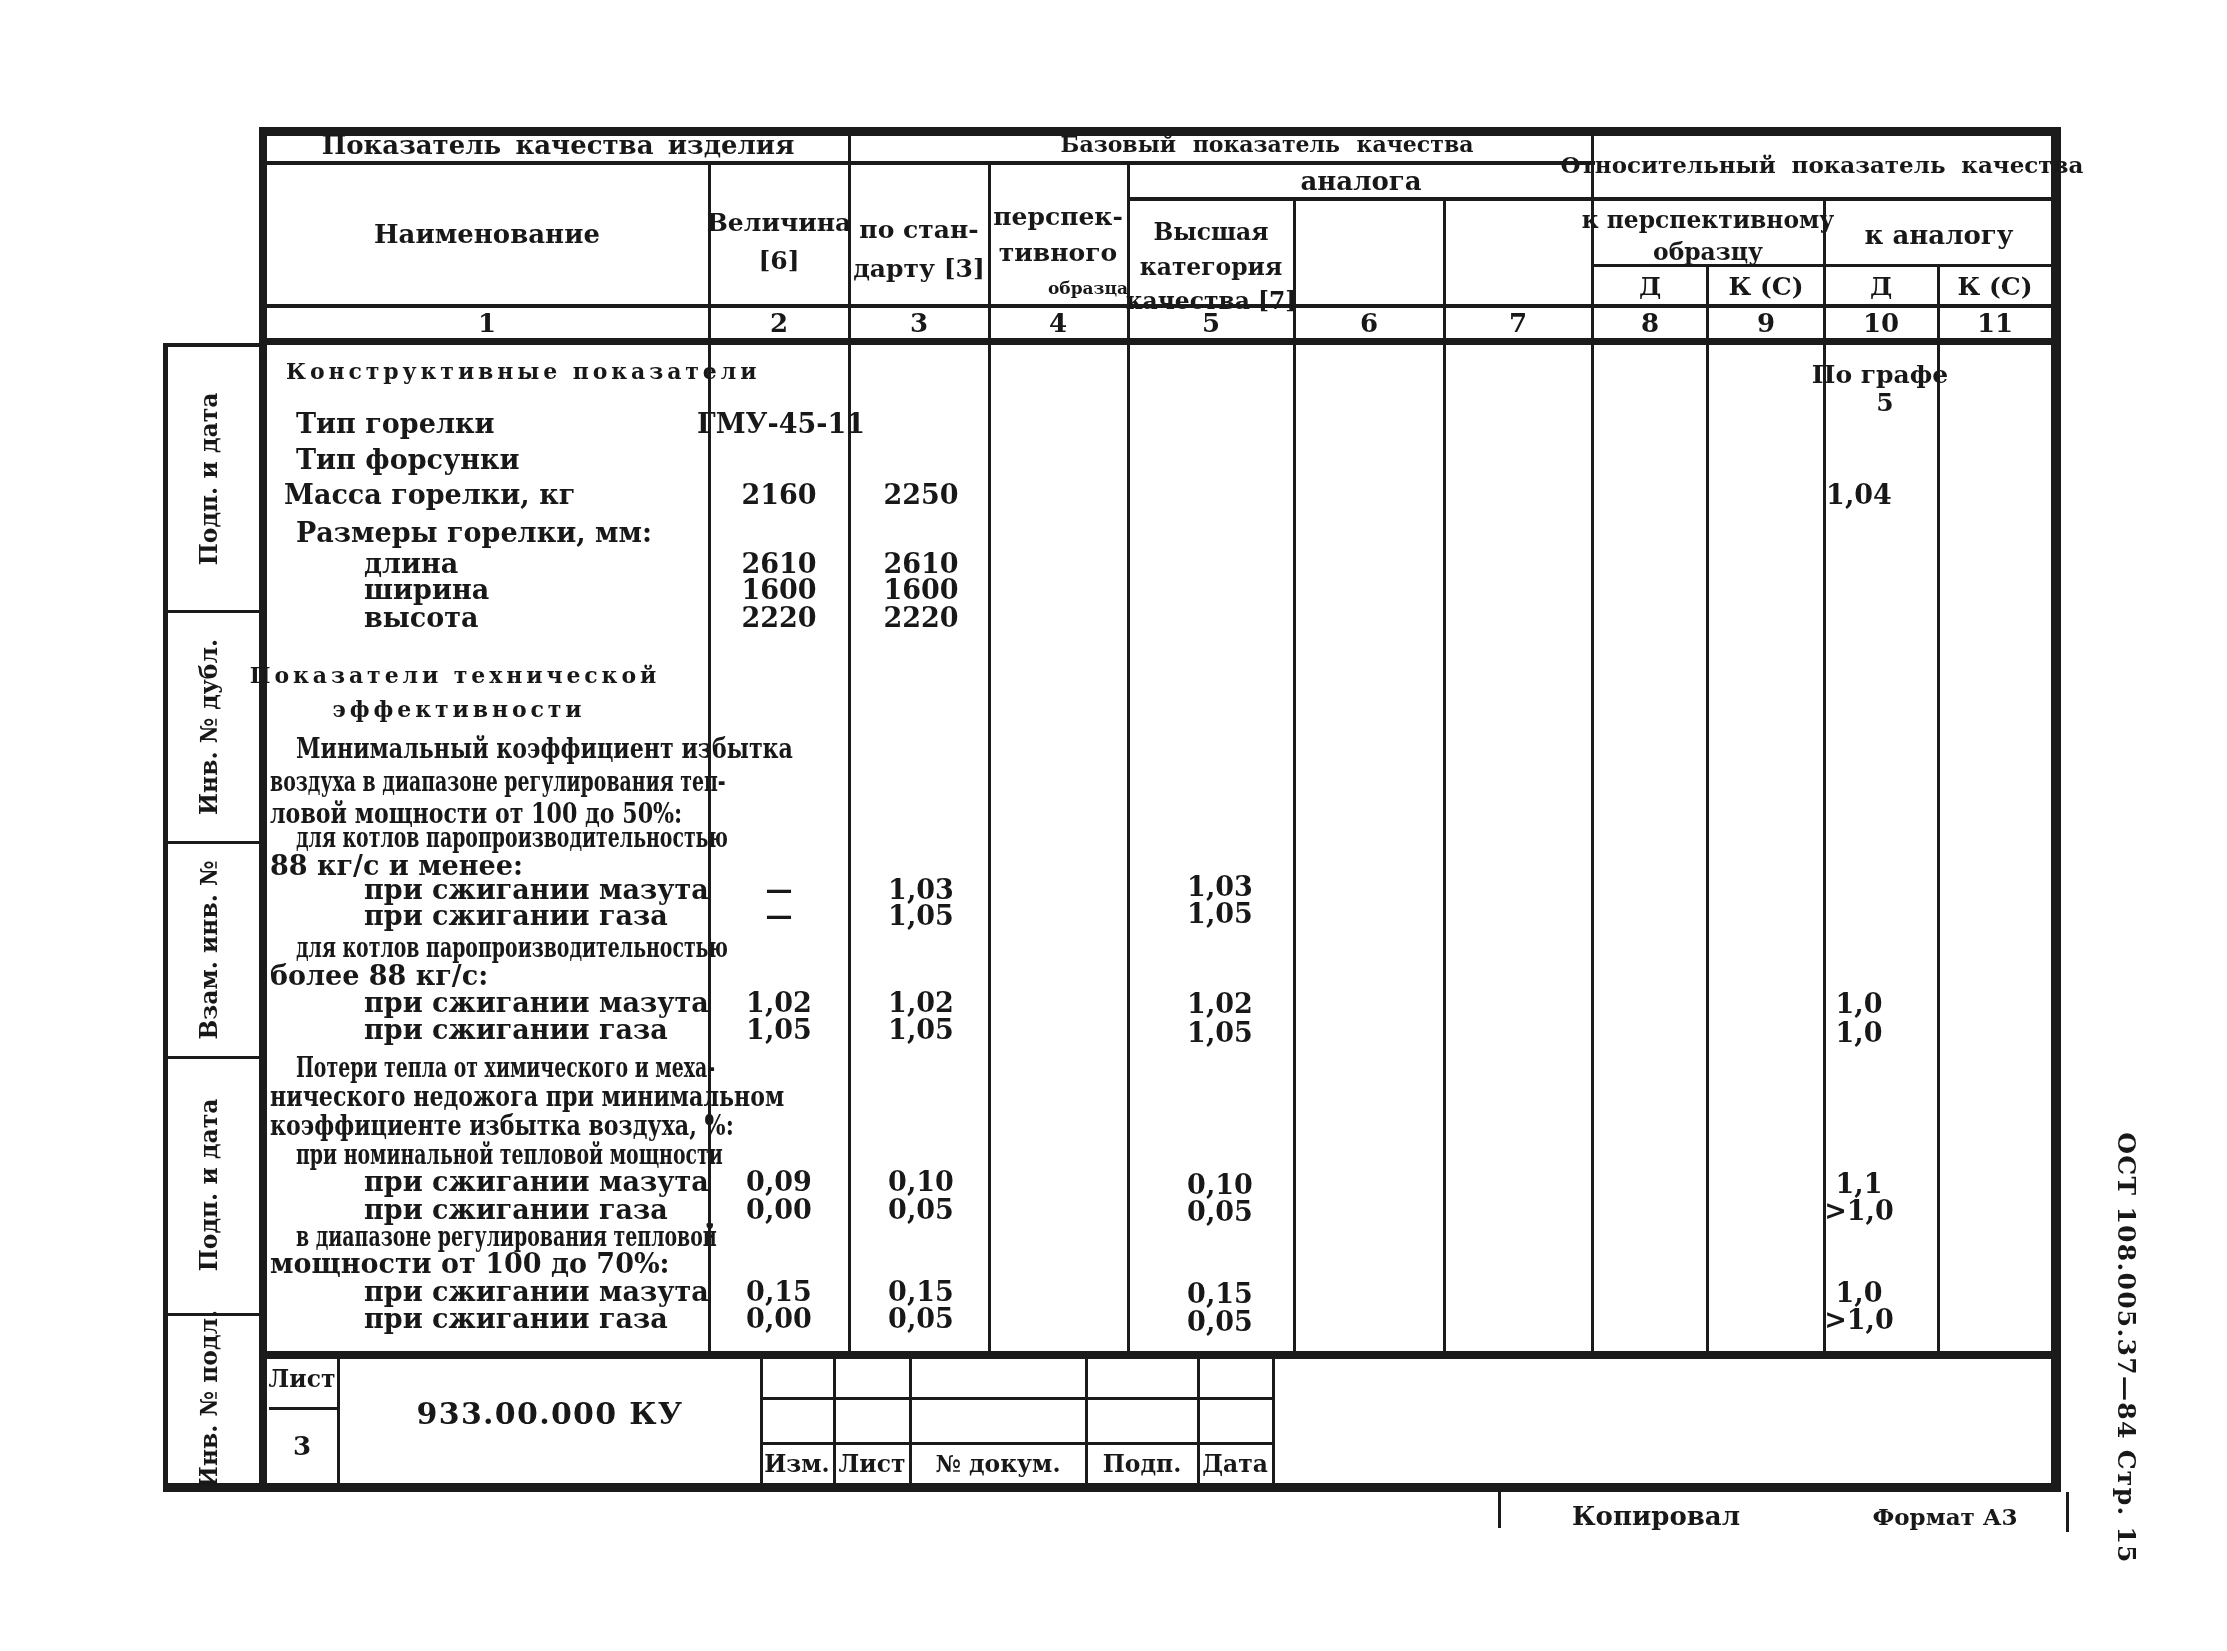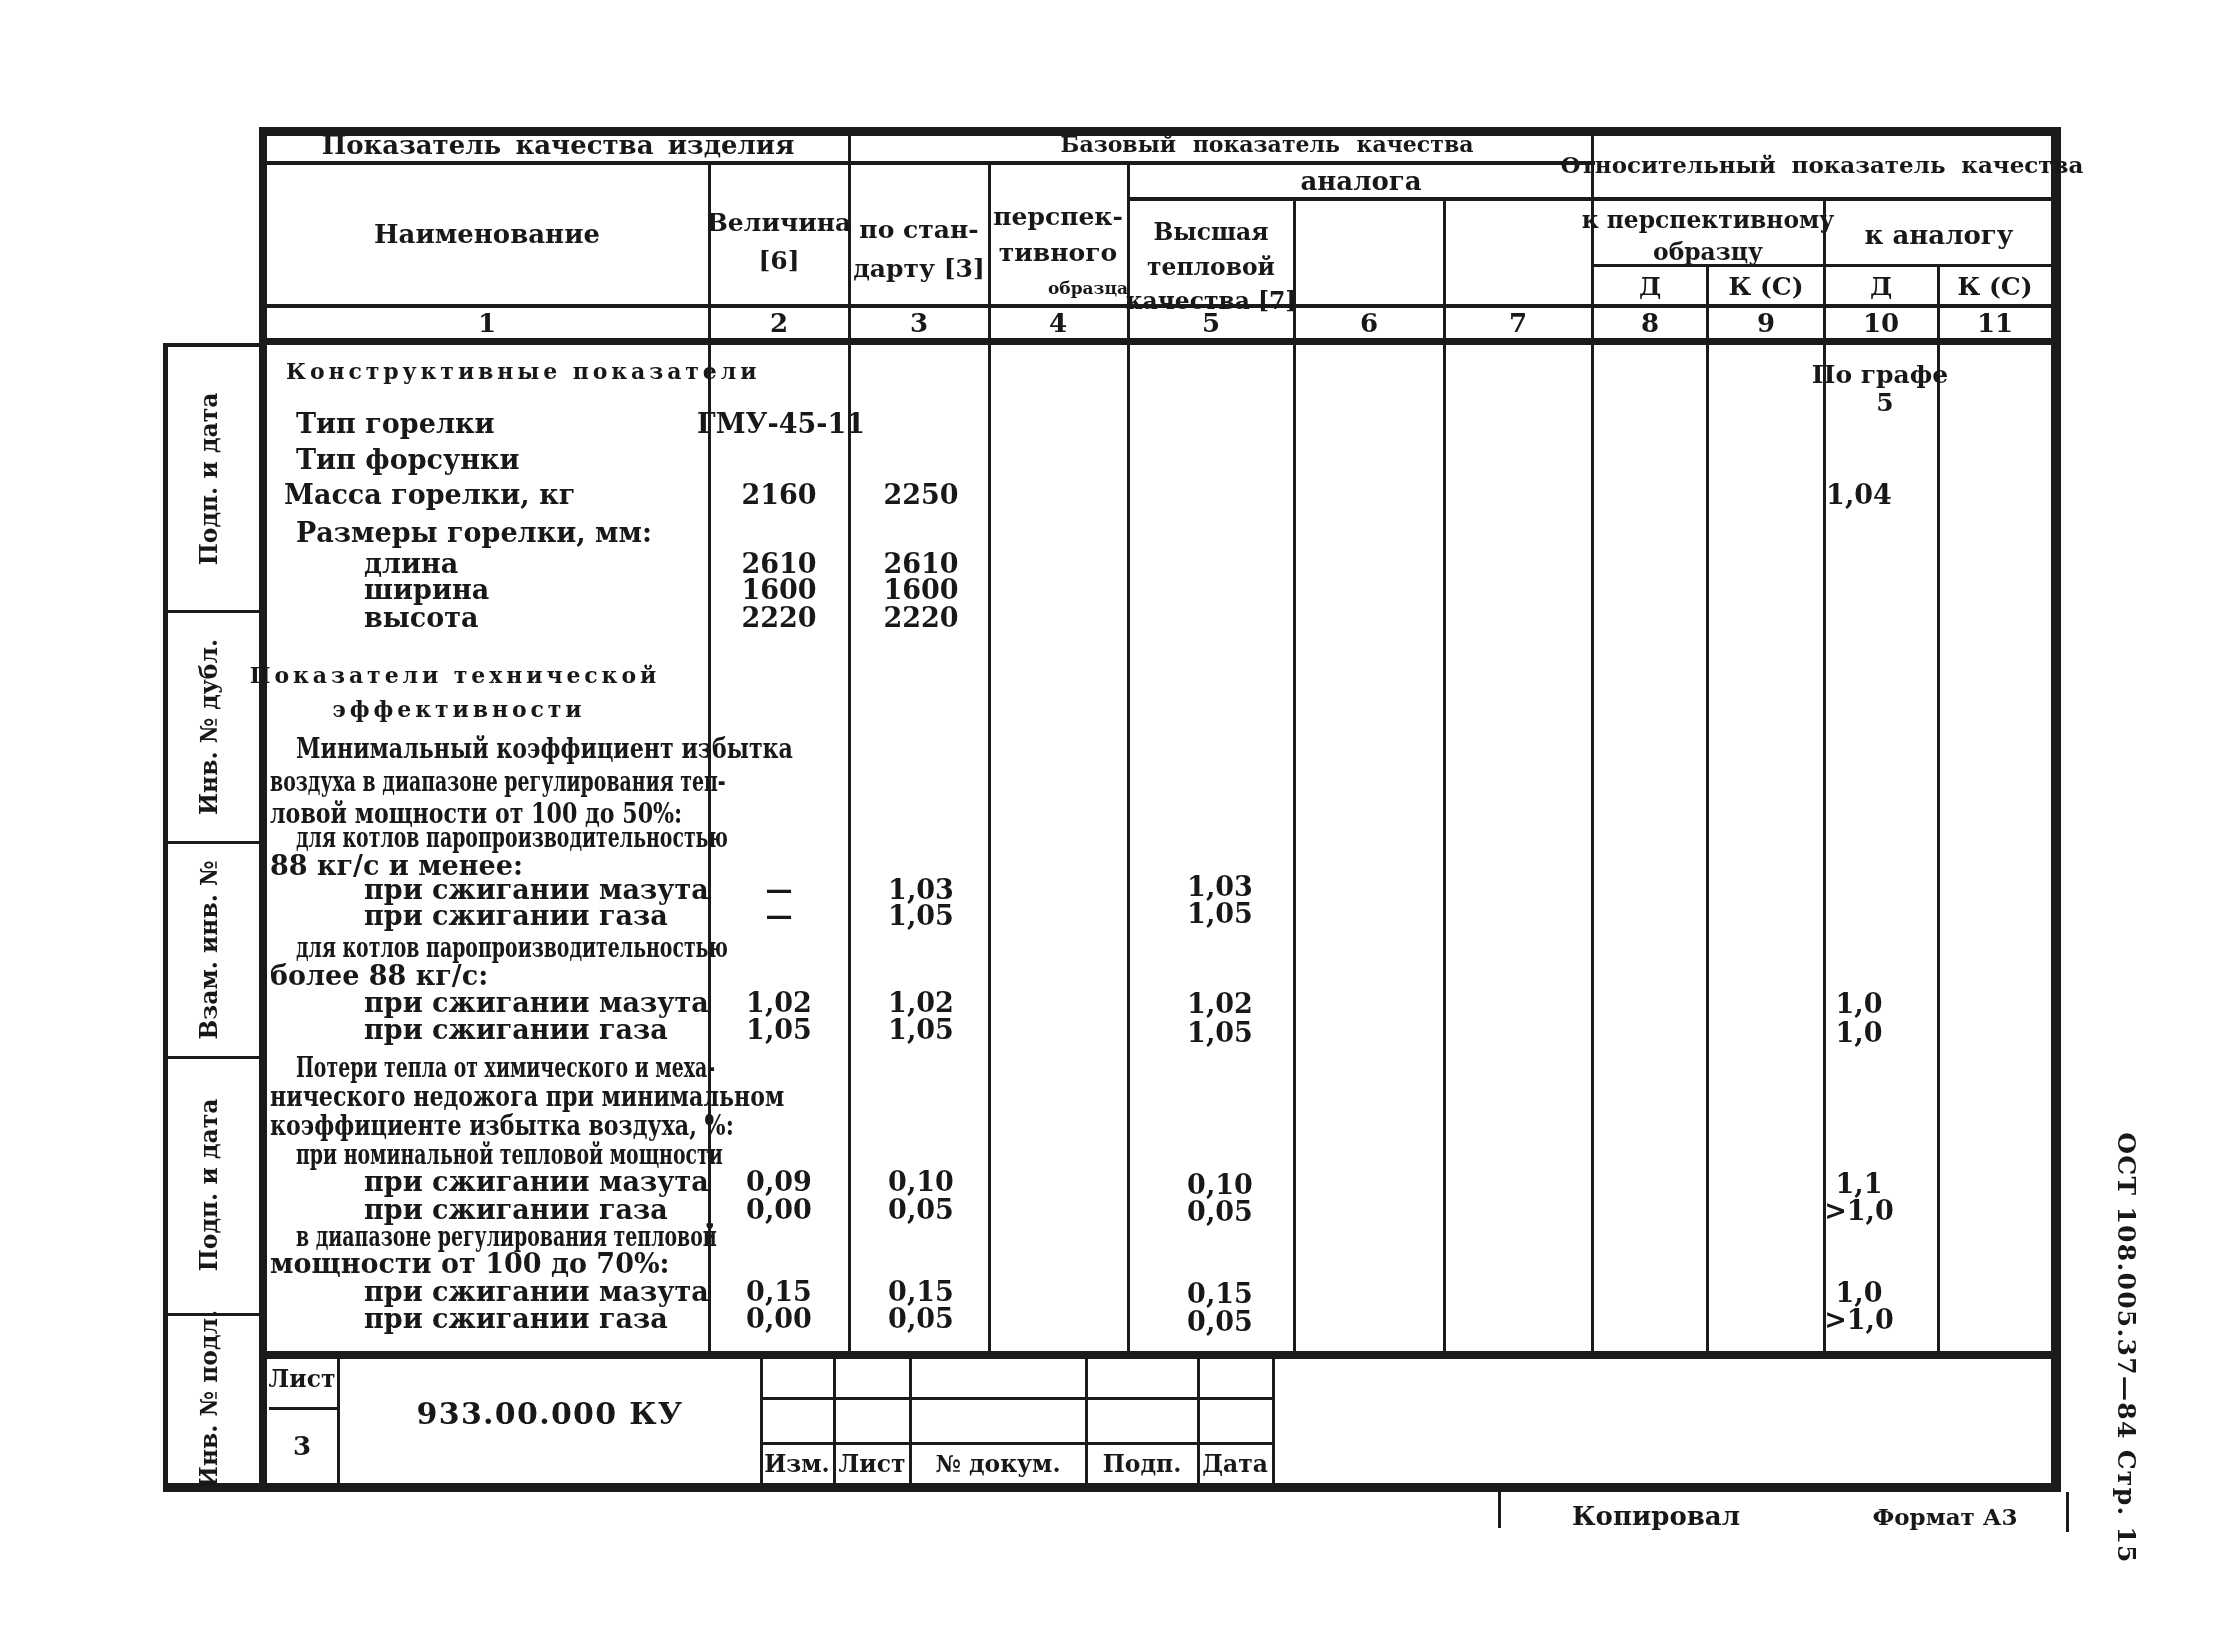--- a/index.html
+++ b/index.html
@@ -68,21 +68,21 @@
   <div class="t" style="left:1361px;top:181px;font-size:26px">аналога</div>
   <div class="t" style="left:487px;top:234px;font-size:26px">Наименование</div>
   <div class="t" style="left:779px;top:222px;font-size:25px">Величина</div>
   <div class="t" style="left:779px;top:260px;font-size:25px">[6]</div>
   <div class="t" style="left:919px;top:229px;font-size:25px">по стан-</div>
   <div class="t" style="left:919px;top:268px;font-size:25px">дарту [3]</div>
   <div class="t" style="left:1058px;top:216px;font-size:25px">перспек-</div>
   <div class="t" style="left:1058px;top:252px;font-size:25px">тивного</div>
   <div class="t" style="left:1088px;top:288px;font-size:17px">образца</div>
   <div class="t" style="left:1211px;top:232px;font-size:23.4px">Высшая</div>
-  <div class="t" style="left:1211px;top:267px;font-size:23.4px">тепловой</div>
+  <div class="t" style="left:1211px;top:267px;font-size:23.4px">категория</div>
   <div class="t" style="left:1211px;top:301px;font-size:23.4px">качества [7]</div>
   <div class="t" style="left:1708px;top:220px;font-size:23.4px">к перспективному</div>
   <div class="t" style="left:1708px;top:252px;font-size:23.4px">образцу</div>
   <div class="t" style="left:1939px;top:235px;font-size:26px">к аналогу</div>
   <div class="t" style="left:1650px;top:286px;font-size:25px">Д</div>
   <div class="t" style="left:1766px;top:286px;font-size:25px">К (С)</div>
   <div class="t" style="left:1881px;top:286px;font-size:25px">Д</div>
   <div class="t" style="left:1995px;top:286px;font-size:25px">К (С)</div>
 
   <div class="t" style="left:487px;top:323px;font-size:26px">1</div>

